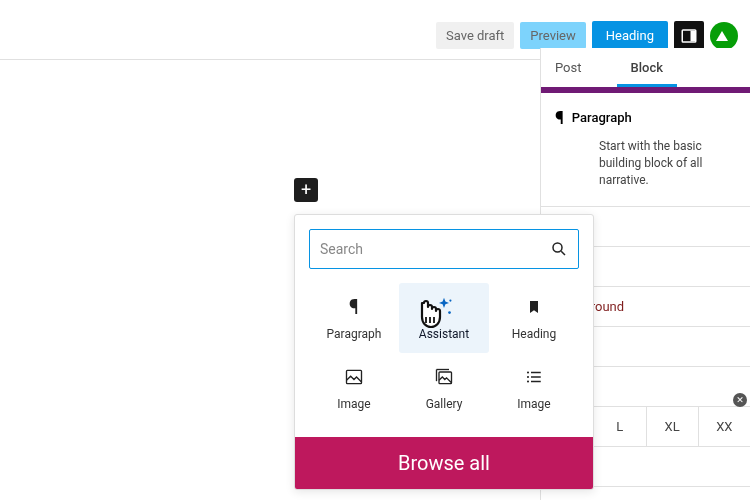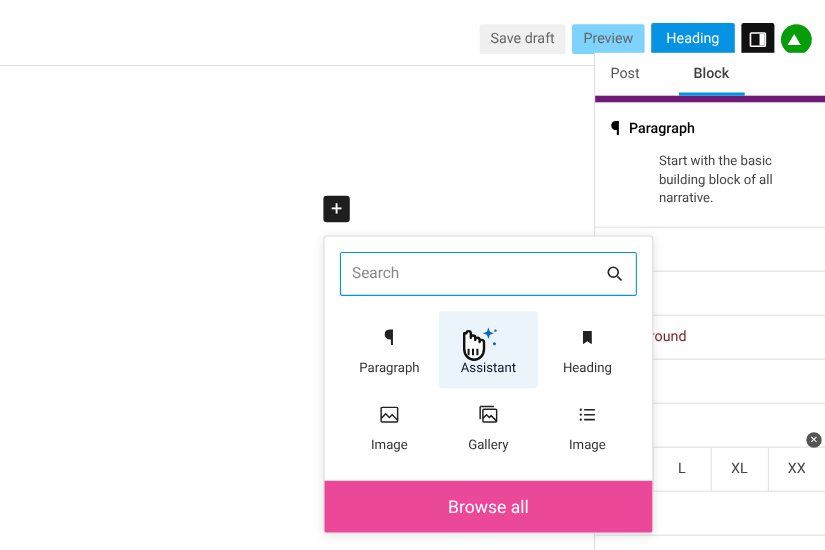--- a/index.html
+++ b/index.html
@@ -31,21 +31,21 @@
 .search-box { display: flex; align-items: center; border: 1.5px solid #0693e3; border-radius: 2px; padding: 0 10px; height: 40px; }
 .search-input { flex: 1; border: none; outline: none; font-size: 14px; color: #333; }
 .search-input::placeholder { color: #888; }
 .search-icon { color: #333; }
 .block-grid { display: grid; grid-template-columns: repeat(3, 1fr); padding: 0 14px 14px 14px; gap: 0; }
 .block-cell { display: flex; flex-direction: column; align-items: center; justify-content: center; padding: 12px 4px; cursor: pointer; border-radius: 3px; position: relative; }
 .block-cell.highlight { background: #ecf4fb; }
 .block-cell .icon { font-size: 20px; color: #222; margin-bottom: 8px; height: 24px; display: flex; align-items: center; }
 .block-cell .label { font-size: 12px; color: #333; }
 .block-cell.highlight .label { color: #0f172a; }
-.browse-btn { background: #ec4899; color: #fff; text-align: center; padding: 14px 0; font-size: 16px; cursor: pointer; border-radius: 0 0 2px 2px; }
+.browse-btn { background: #be185d; color: #fff; text-align: center; padding: 14px 0; font-size: 20px; cursor: pointer; border-radius: 0 0 2px 2px; }
 .close-circle { position: absolute; right: 3px; bottom: 93px; width: 14px; height: 14px; border-radius: 50%; background: #555; color: #fff; font-size: 9px; display: flex; align-items: center; justify-content: center; cursor: pointer; }
 .cursor-hand { position: absolute; top: 295px; left: 408px; pointer-events: none; z-index: 10; }
 svg { display: block; }
 </style>
 </head>
 <body>
 
 <div class="topbar">
   <button class="btn-flat">Save draft</button>
   <button class="btn-flat preview">Preview</button>

